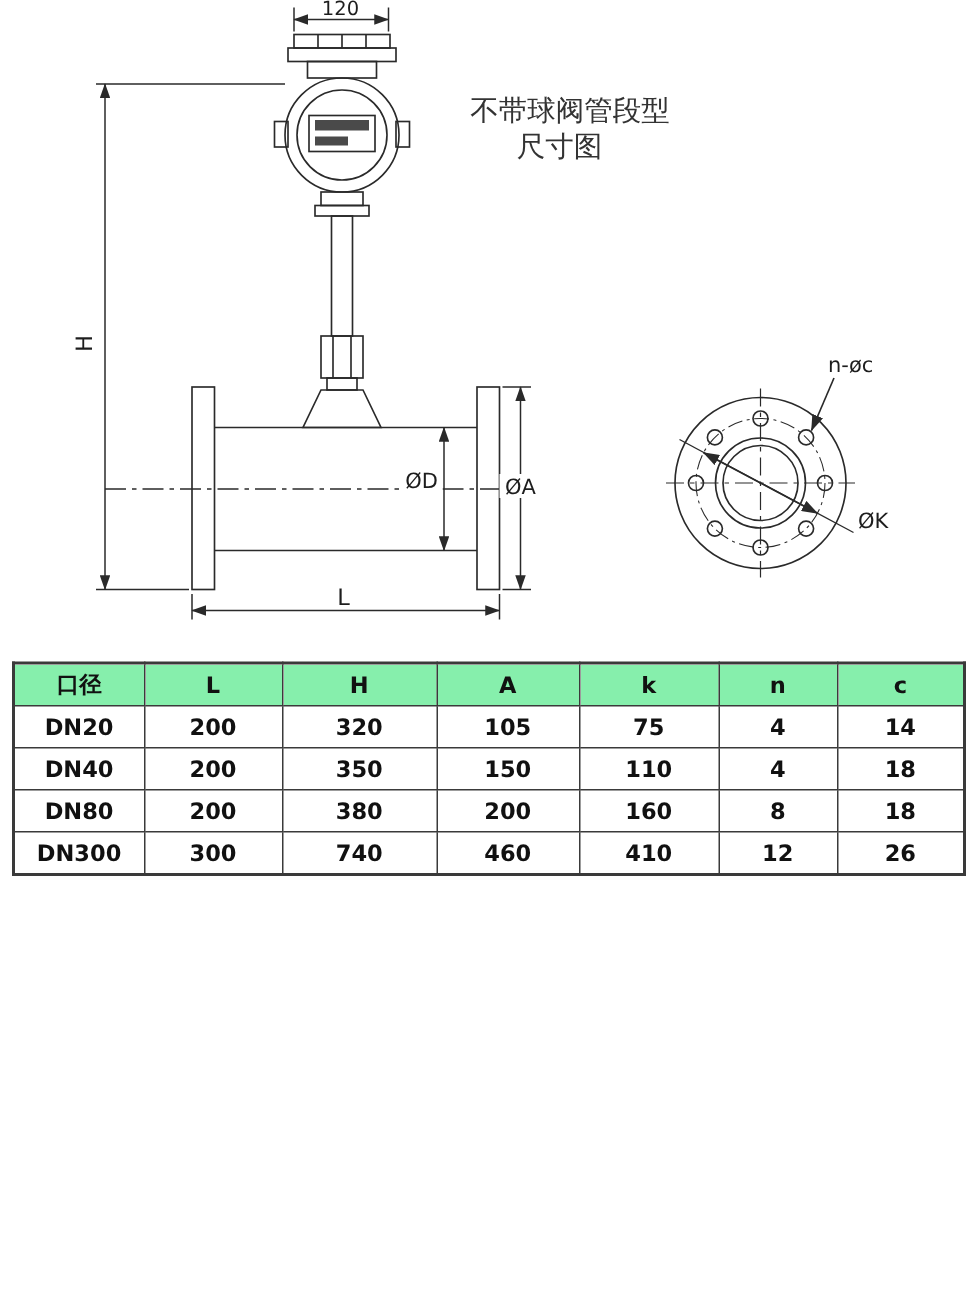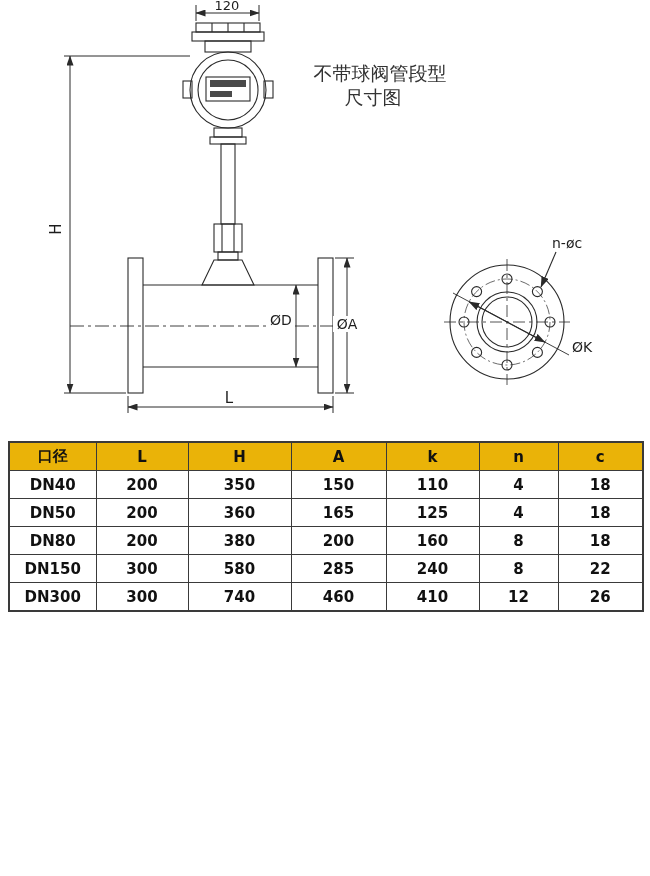--- a/index.html
+++ b/index.html
@@ -22,21 +22,21 @@
     height:27px;
     padding:0;
     text-align:center;
     vertical-align:middle;
     font-size:15px;
     font-weight:bold;
     color:#111;
     overflow:hidden;
     white-space:nowrap;
   }
-  table.dims th{background:#eab308;}
+  table.dims th{background:#86efac;}
 </style>
 </head>
 <body>
 
 <div class="sheet">
 
   <svg width="650" height="436" viewBox="0 0 650 436">
     <defs>
       <marker id="arr" viewBox="0 0 10 7" refX="9.5" refY="3.5" markerWidth="10" markerHeight="7" orient="auto-start-reverse">
         <path d="M0 0 L10 3.5 L0 7 Z" fill="#2a2a2a"></path>
@@ -157,54 +157,45 @@
           <th>L</th>
           <th>H</th>
           <th>A</th>
           <th>k</th>
           <th>n</th>
           <th>c</th>
         </tr>
     </thead>
     <tbody>
         <tr>
+          <td>DN20</td>
+          <td>200</td>
+          <td>320</td>
+          <td>105</td>
+          <td>75</td>
+          <td>4</td>
+          <td>14</td>
+        </tr>
+        <tr>
           <td>DN40</td>
           <td>200</td>
           <td>350</td>
           <td>150</td>
           <td>110</td>
           <td>4</td>
           <td>18</td>
         </tr>
         <tr>
-          <td>DN50</td>
-          <td>200</td>
-          <td>360</td>
-          <td>165</td>
-          <td>125</td>
-          <td>4</td>
-          <td>18</td>
-        </tr>
-        <tr>
           <td>DN80</td>
           <td>200</td>
           <td>380</td>
           <td>200</td>
           <td>160</td>
           <td>8</td>
           <td>18</td>
-        </tr>
-        <tr>
-          <td>DN150</td>
-          <td>300</td>
-          <td>580</td>
-          <td>285</td>
-          <td>240</td>
-          <td>8</td>
-          <td>22</td>
         </tr>
         <tr>
           <td>DN300</td>
           <td>300</td>
           <td>740</td>
           <td>460</td>
           <td>410</td>
           <td>12</td>
           <td>26</td>
         </tr>

